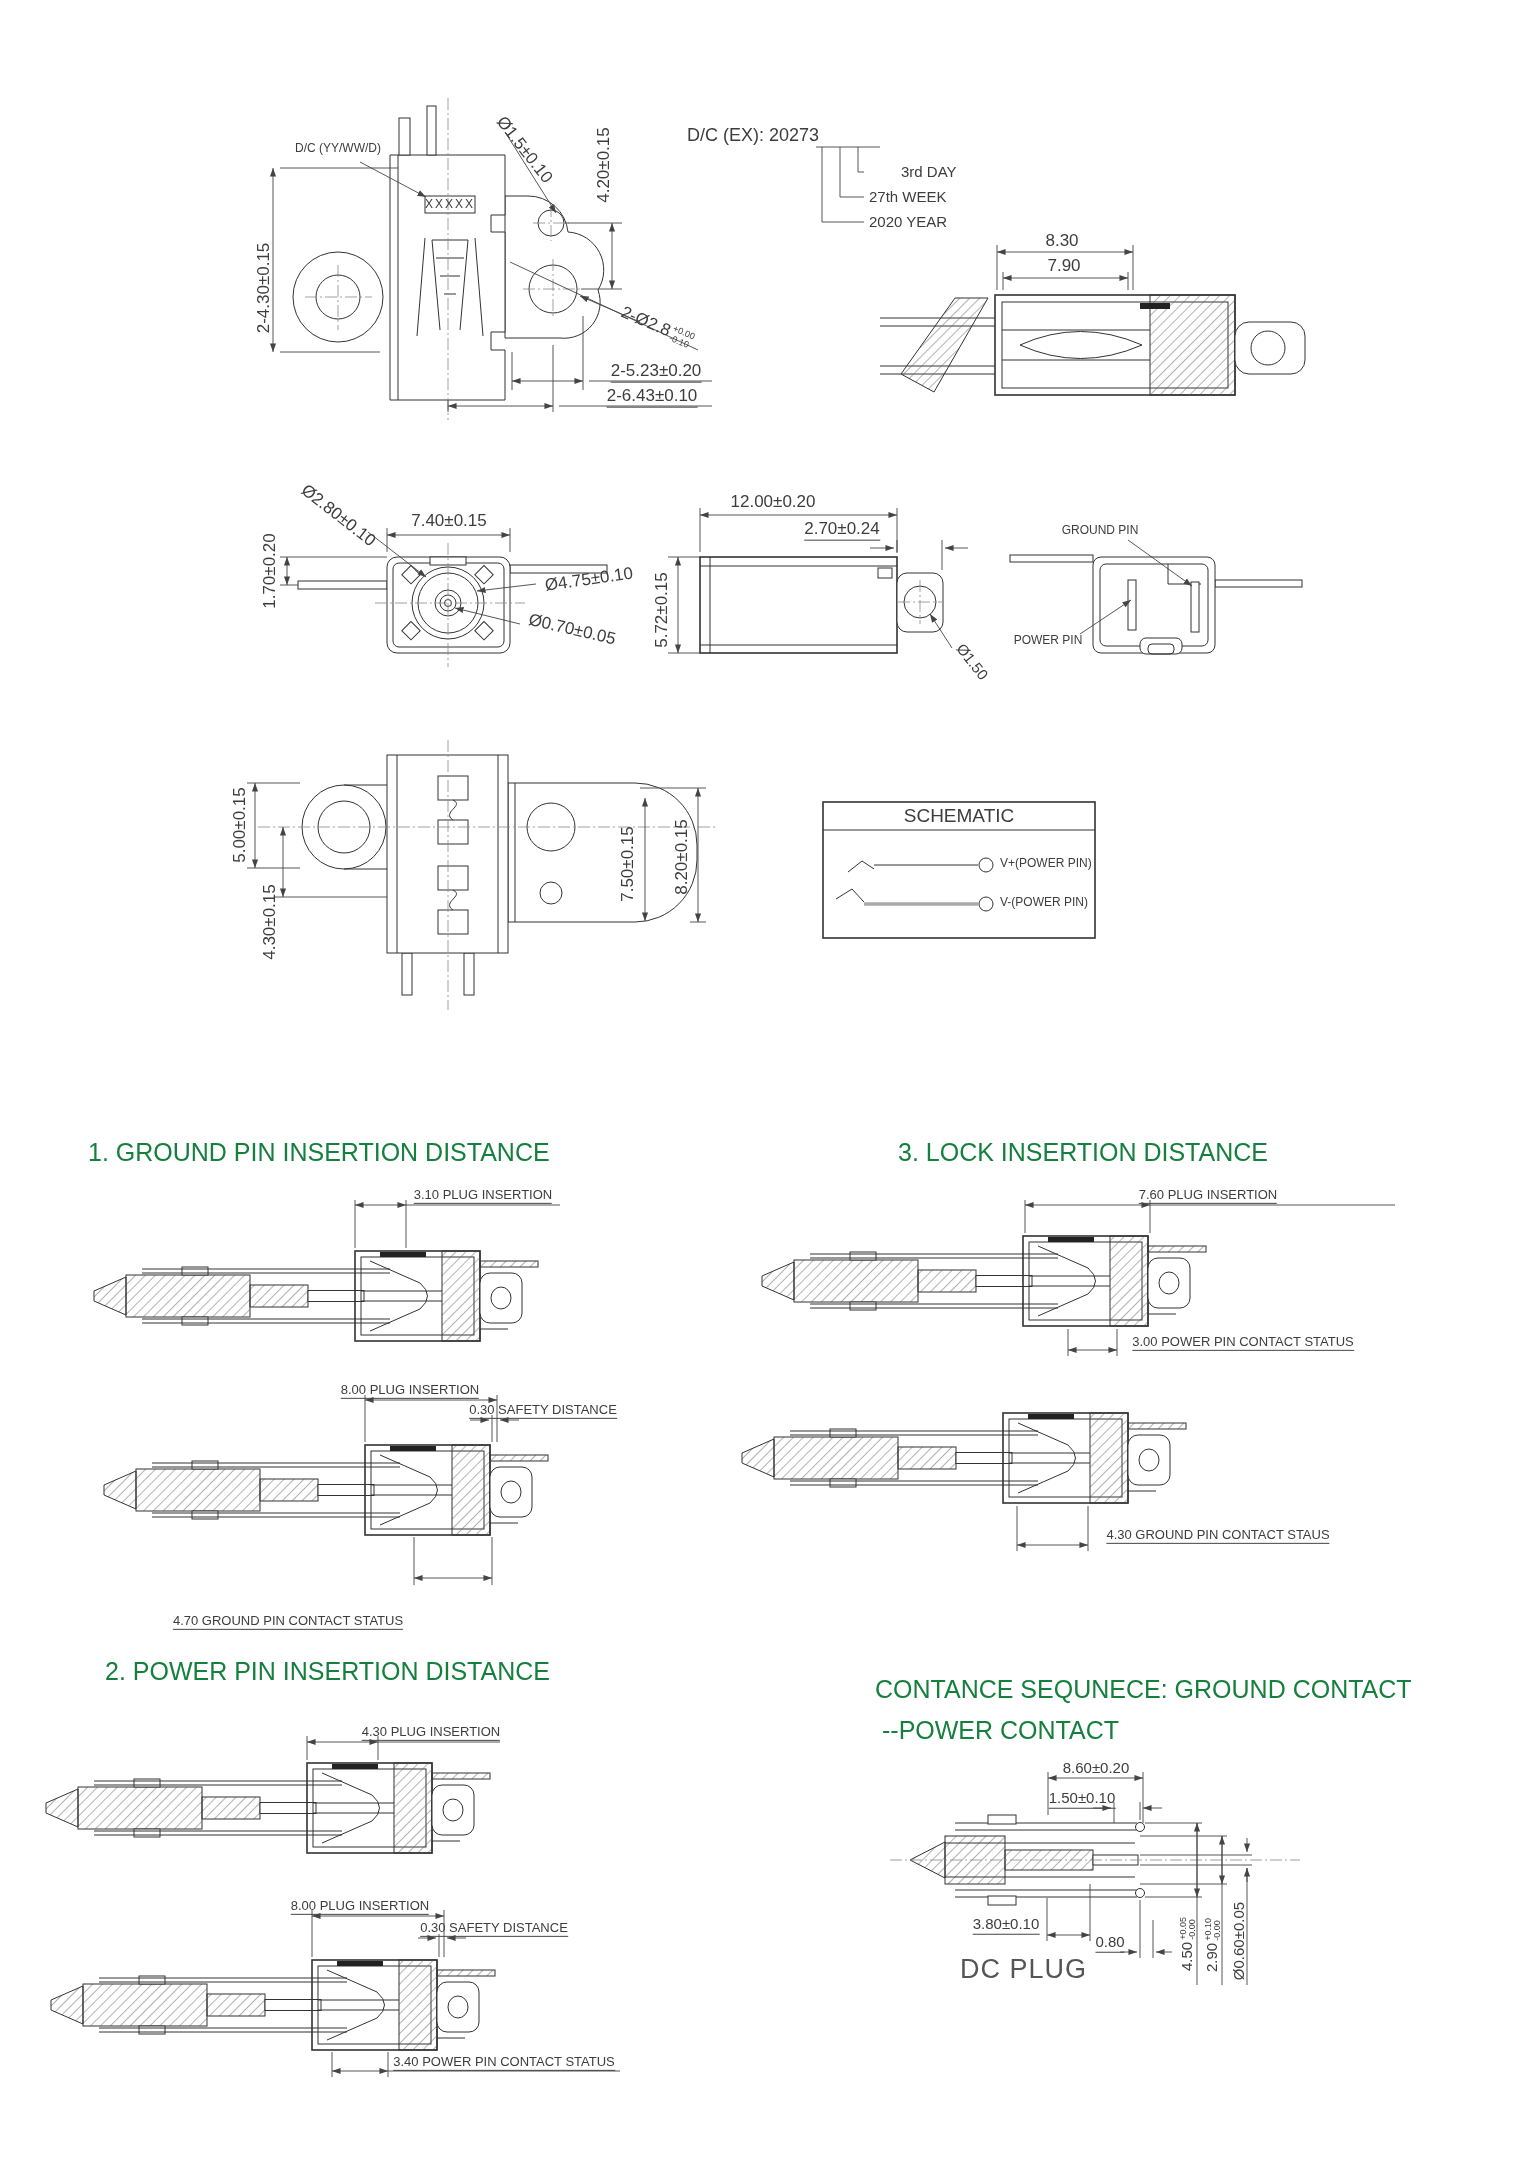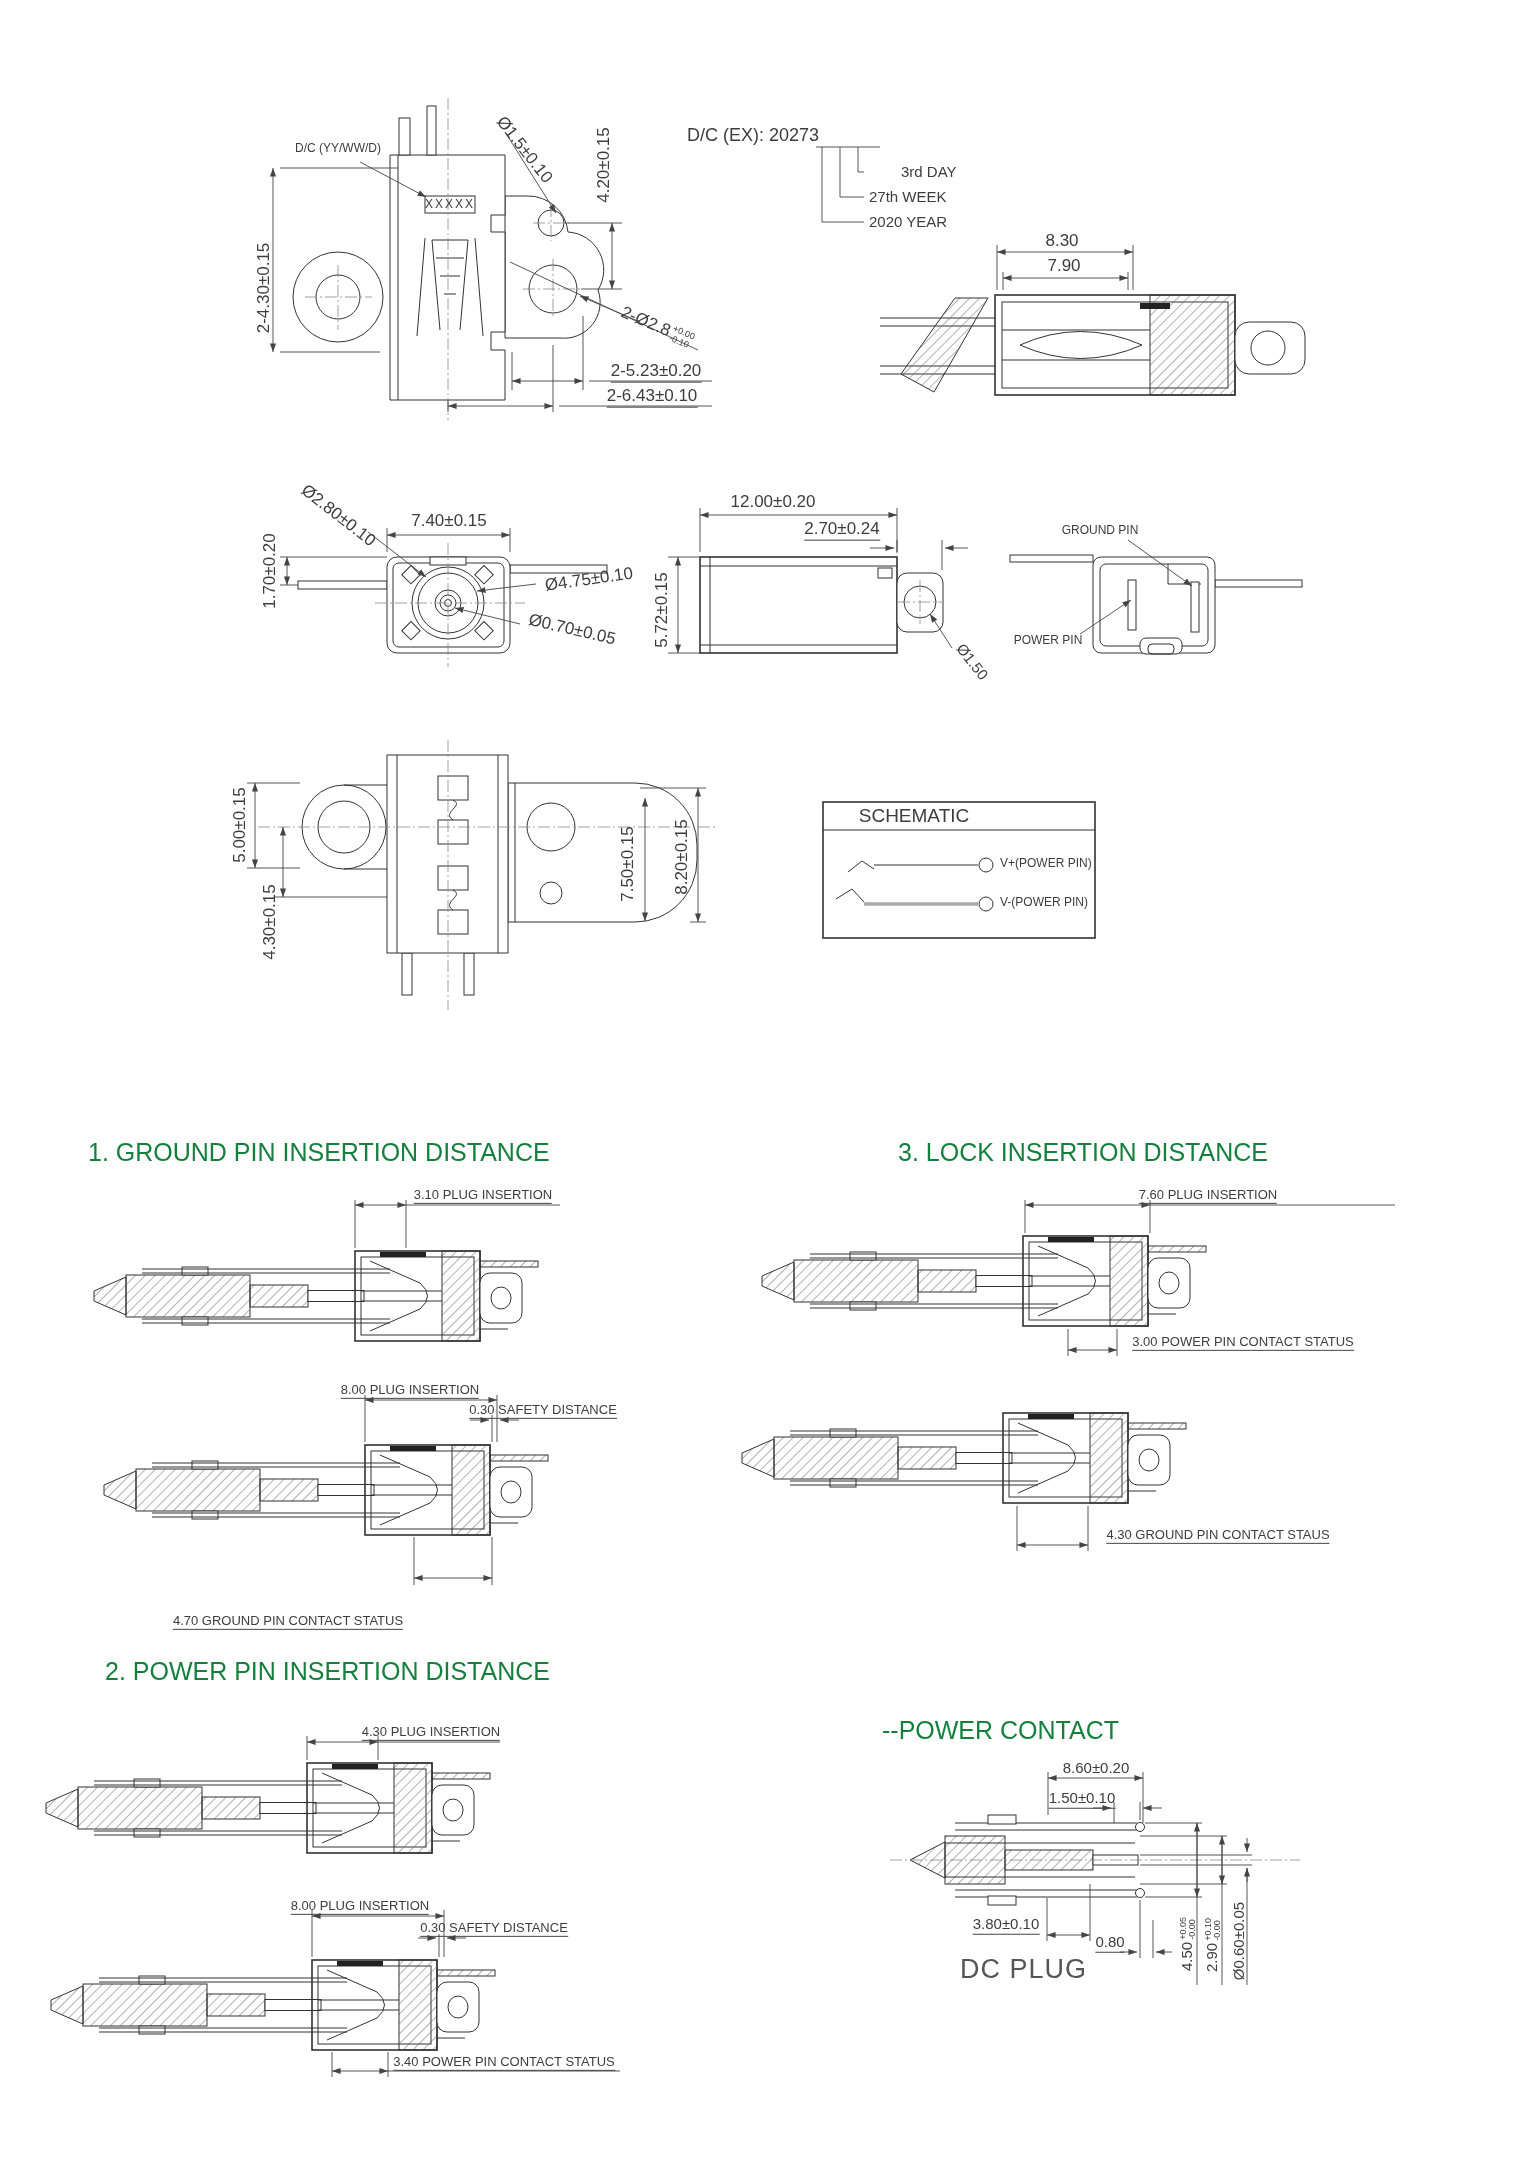--- a/index.html
+++ b/index.html
@@ -392,41 +392,42 @@
 <div class="lbl rp52 fs15" style="left:972px;top:662px">Ø1.50</div>
 
 <div class="lbl fs12" style="left:1100px;top:531px">GROUND PIN</div>
 <div class="lbl fs12" style="left:1048px;top:641px">POWER PIN</div>
 
 <div class="lbl v" style="left:240px;top:825px">5.00±0.15</div>
 <div class="lbl v" style="left:270px;top:922px">4.30±0.15</div>
 <div class="lbl v" style="left:628px;top:864px">7.50±0.15</div>
 <div class="lbl v" style="left:682px;top:857px">8.20±0.15</div>
 
-<div class="lbl fs19" style="left:914px;top:816px">SCHEMATIC</div>
+<div class="lbl fs19" style="left:959px;top:816px">SCHEMATIC</div>
 <div class="lbl left fs12" style="left:1000px;top:864px">V+(POWER PIN)</div>
 <div class="lbl left fs12" style="left:1000px;top:903px">V-(POWER PIN)</div>
 
 <div class="lbl left title" style="left:88px;top:1153px">1. GROUND PIN INSERTION DISTANCE</div>
 <div class="lbl fs13 ul" style="left:483px;top:1196px">3.10 PLUG INSERTION</div>
 <div class="lbl fs13 ul" style="left:410px;top:1391px">8.00 PLUG INSERTION</div>
 <div class="lbl fs13 ul" style="left:543px;top:1411px">0.30 SAFETY DISTANCE</div>
 <div class="lbl fs13 ul" style="left:288px;top:1622px">4.70 GROUND PIN CONTACT STATUS</div>
 
 <div class="lbl left title" style="left:898px;top:1153px">3. LOCK INSERTION DISTANCE</div>
 <div class="lbl fs13 ul" style="left:1208px;top:1196px">7.60 PLUG INSERTION</div>
 <div class="lbl fs13 ul" style="left:1243px;top:1343px">3.00 POWER PIN CONTACT STATUS</div>
 <div class="lbl fs13 ul" style="left:1218px;top:1536px">4.30 GROUND PIN CONTACT STAUS</div>
 
 <div class="lbl left title" style="left:105px;top:1672px">2. POWER PIN INSERTION DISTANCE</div>
 <div class="lbl fs13 ul" style="left:431px;top:1733px">4.30 PLUG INSERTION</div>
 <div class="lbl fs13 ul" style="left:360px;top:1907px">8.00 PLUG INSERTION</div>
 <div class="lbl fs13 ul" style="left:494px;top:1929px">0.30 SAFETY DISTANCE</div>
 <div class="lbl fs13 ul" style="left:504px;top:2063px">3.40 POWER PIN CONTACT STATUS</div>
 
+<div class="lbl left title" style="left:875px;top:1690px">CONTANCE SEQUNECE: GROUND CONTACT</div>
 <div class="lbl left title" style="left:882px;top:1731px">--POWER CONTACT</div>
 <div class="lbl fs15" style="left:1096px;top:1768px">8.60±0.20</div>
 <div class="lbl fs15 ul" style="left:1082px;top:1799px">1.50±0.10</div>
 <div class="lbl fs15 ul" style="left:1006px;top:1925px">3.80±0.10</div>
 <div class="lbl fs15 ul" style="left:1110px;top:1943px">0.80</div>
 <div class="lbl left fs27" style="left:960px;top:1970px">DC PLUG</div>
 <div class="lbl v fs15" style="left:1188px;top:1944px"><span>4.50</span><span class="tol">
         <span>+0.05</span>
         <span>-0.00</span>
       </span></div>

